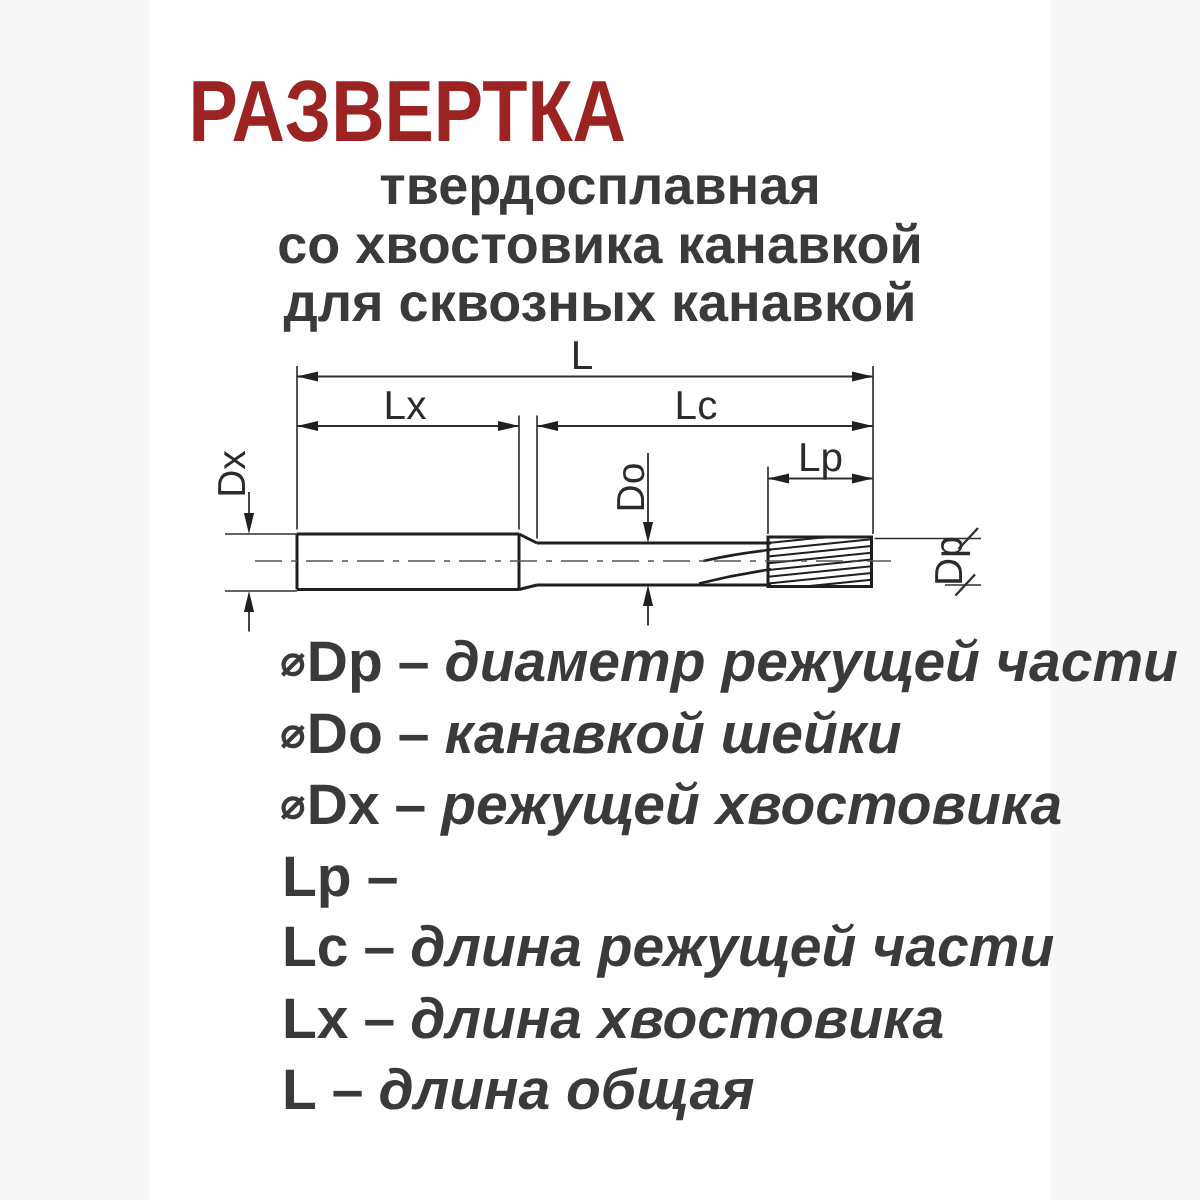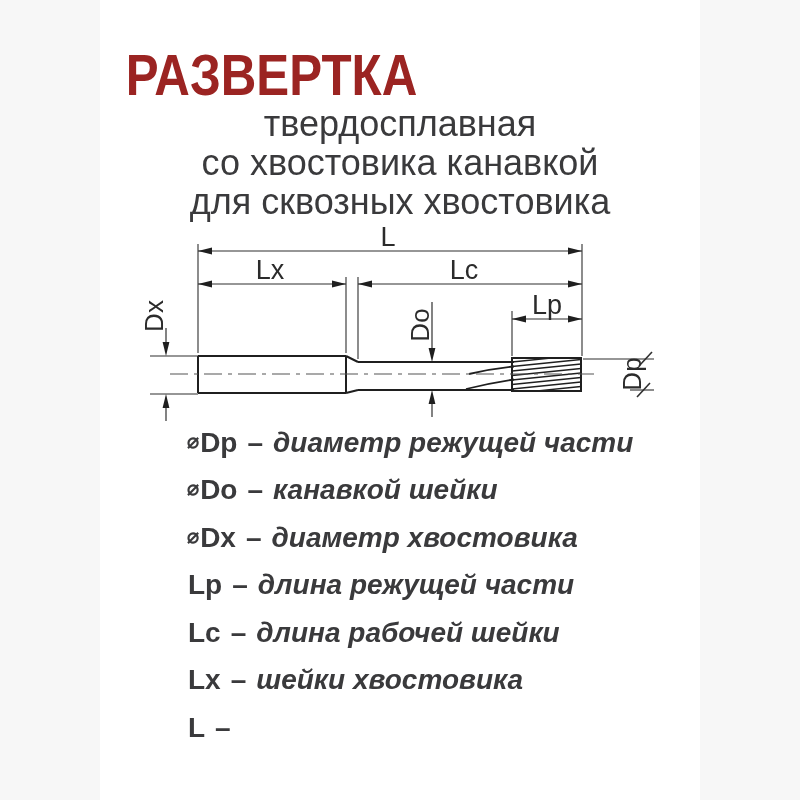--- a/index.html
+++ b/index.html
@@ -15,82 +15,82 @@
     background:var(--card);
   }
   .title{
     position:absolute;left:0;top:46px;width:600px;text-align:left;
     color:var(--accent);font-weight:bold;font-size:58px;line-height:58px;
     white-space:nowrap;
   }
   .title-inner{display:inline-block;transform:scaleX(0.85);transform-origin:center;letter-spacing:0px;}
   .subtitle{
     position:absolute;left:0;top:104px;width:600px;text-align:center;
-    color:var(--ink);font-weight:normal;font-size:36px;line-height:39px;
+    color:var(--ink);font-weight:bold;font-size:36px;line-height:39px;
   }
   .drawing-svg{position:absolute;left:0;top:0;width:800px;height:800px;}
   .dim-label{font-size:27px;fill:#2b2b2b;}
   .dim-label-rot{font-size:26px;fill:#2b2b2b;}
   .legend{
     position:absolute;left:87px;top:419px;width:500px;color:var(--ink);
-    font-size:28px;font-weight:bold;
+    font-size:38px;font-weight:bold;
   }
   .lrow{height:47.5px;display:flex;align-items:center;white-space:nowrap;}
   .diam{font-size:0.72em;position:relative;top:-4px;margin-right:1px;}
   .sym{font-weight:bold;}
   .dash{margin:0 10px;}
   .desc{font-weight:bold;font-style:italic;}
 </style>
 </head>
 <body>
 
 <div class="card">
 
   <div class="title"><span class="title-inner">РАЗВЕРТКА</span></div>
 
   <div class="subtitle">
     <div>твердосплавная</div>
     <div>со хвостовика канавкой</div>
-    <div>для сквозных хвостовика</div>
+    <div>для сквозных канавкой</div>
   </div>
 
   <div class="legend">
     <div class="lrow">
       <span class="sym"><span class="diam">⌀</span><span>Dp</span></span>
       <span class="dash">–</span>
       <span class="desc">диаметр режущей части</span>
     </div>
     <div class="lrow">
       <span class="sym"><span class="diam">⌀</span><span>Do</span></span>
       <span class="dash">–</span>
       <span class="desc">канавкой шейки</span>
     </div>
     <div class="lrow">
       <span class="sym"><span class="diam">⌀</span><span>Dx</span></span>
       <span class="dash">–</span>
-      <span class="desc">диаметр хвостовика</span>
+      <span class="desc">режущей хвостовика</span>
     </div>
     <div class="lrow">
       <span class="sym"><span class="diam"></span><span>Lp</span></span>
       <span class="dash">–</span>
-      <span class="desc">длина режущей части</span>
     </div>
     <div class="lrow">
       <span class="sym"><span class="diam"></span><span>Lc</span></span>
       <span class="dash">–</span>
-      <span class="desc">длина рабочей шейки</span>
+      <span class="desc">длина режущей части</span>
     </div>
     <div class="lrow">
       <span class="sym"><span class="diam"></span><span>Lx</span></span>
       <span class="dash">–</span>
-      <span class="desc">шейки хвостовика</span>
+      <span class="desc">длина хвостовика</span>
     </div>
     <div class="lrow">
       <span class="sym"><span class="diam"></span><span>L</span></span>
       <span class="dash">–</span>
+      <span class="desc">длина общая</span>
     </div>
   </div>
 </div>
 
 <svg class="drawing-svg" viewBox="0 0 800 800">
   <defs>
     <clipPath id="fluteClip">
         <rect x="512" y="358" width="69" height="33"></rect>
       </clipPath>
   </defs>

